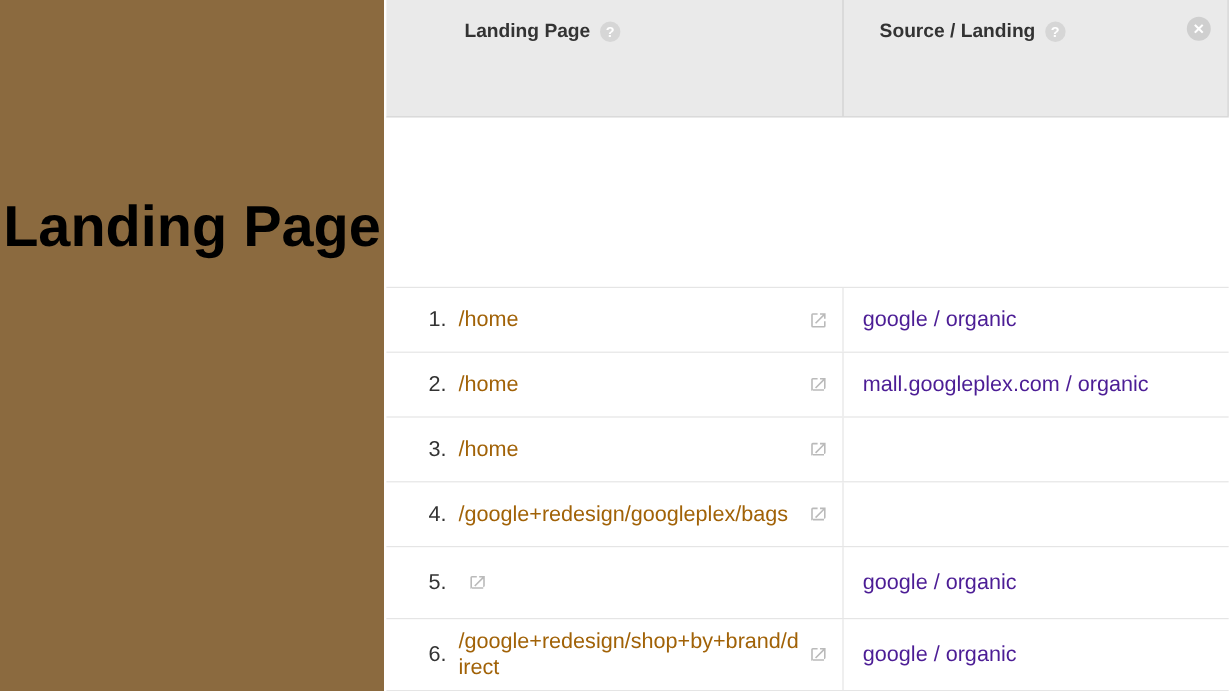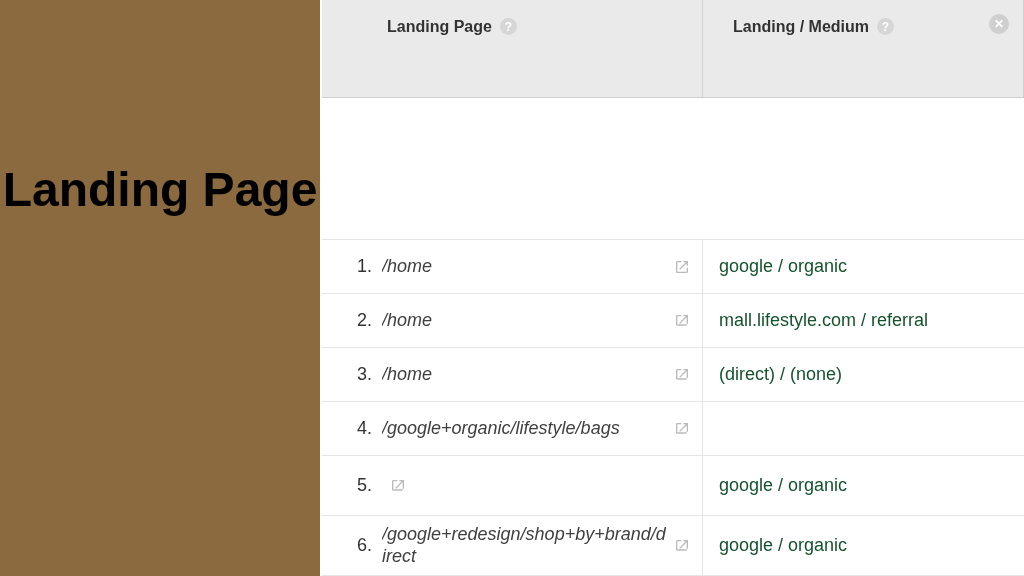--- a/index.html
+++ b/index.html
@@ -115,37 +115,36 @@
       align-items: center;
       padding: 0 10px 0 16px;
       border-right: 1px solid #e5e5e5;
     }
     .cell-source {
       flex: 1;
       display: flex;
       align-items: center;
       padding: 0 16px;
       font-size: 18px;
-      color: #14532d;
+      color: #4c1d95;
     }
     .row-num {
       width: 34px;
       text-align: right;
       font-size: 18px;
       color: #333;
       margin-right: 10px;
     }
     .page-link {
-      color: #404040;
+      color: #a16207;
       font-size: 18px;
       flex: 1;
       line-height: 1.2;
       word-break: break-word;
       overflow: hidden;
-      font-style: italic;
     }
     .extlink-icon {
       width: 20px;
       height: 20px;
       margin-left: 6px;
       flex-shrink: 0;
       display: flex;
       align-items: center;
       justify-content: center;
     }
@@ -162,21 +161,21 @@
   <div class="left-title">Landing Page</div>
 </div>
 
 <div class="right-panel">
   <div class="table-header">
     <div class="th th-landing">
       <span class="th-label">Landing Page</span>
       <span class="help-icon">?</span>
     </div>
     <div class="th th-source">
-      <span class="th-label">Landing / Medium</span>
+      <span class="th-label">Source / Landing</span>
       <span class="help-icon">?</span>
       <span class="close-icon">✕</span>
     </div>
   </div>
 
   <div class="spacer-row"></div>
 
   <div class="table-body">
     <div class="row">
       <div class="cell-landing">
@@ -194,40 +193,39 @@
     <div class="row">
       <div class="cell-landing">
         <span class="row-num">2.</span>
         <a class="page-link">/home</a>
         <span class="extlink-icon">
           <svg viewBox="0 0 24 24">
               <path d="M14 3v2h3.59L7.76 14.83l1.41 1.41L19 6.41V10h2V3h-7zM19 19H5V5h6V3H5a2 2 0 0 0-2 2v14a2 2 0 0 0 2-2h14a2 2 0 0 0 2-2v-6h-2v6z"></path>
             </svg>
         </span>
       </div>
-      <div class="cell-source">mall.lifestyle.com / referral</div>
+      <div class="cell-source">mall.googleplex.com / organic</div>
     </div>
 
     <div class="row">
       <div class="cell-landing">
         <span class="row-num">3.</span>
         <a class="page-link">/home</a>
         <span class="extlink-icon">
           <svg viewBox="0 0 24 24">
               <path d="M14 3v2h3.59L7.76 14.83l1.41 1.41L19 6.41V10h2V3h-7zM19 19H5V5h6V3H5a2 2 0 0 0-2 2v14a2 2 0 0 0 2-2h14a2 2 0 0 0 2-2v-6h-2v6z"></path>
             </svg>
         </span>
       </div>
-      <div class="cell-source">(direct) / (none)</div>
     </div>
 
     <div class="row">
       <div class="cell-landing">
         <span class="row-num">4.</span>
-        <a class="page-link">/google+organic/lifestyle/bags</a>
+        <a class="page-link">/google+redesign/googleplex/bags</a>
         <span class="extlink-icon">
           <svg viewBox="0 0 24 24">
               <path d="M14 3v2h3.59L7.76 14.83l1.41 1.41L19 6.41V10h2V3h-7zM19 19H5V5h6V3H5a2 2 0 0 0-2 2v14a2 2 0 0 0 2-2h14a2 2 0 0 0 2-2v-6h-2v6z"></path>
             </svg>
         </span>
       </div>
     </div>
 
     <div class="row tall">
       <div class="cell-landing">

